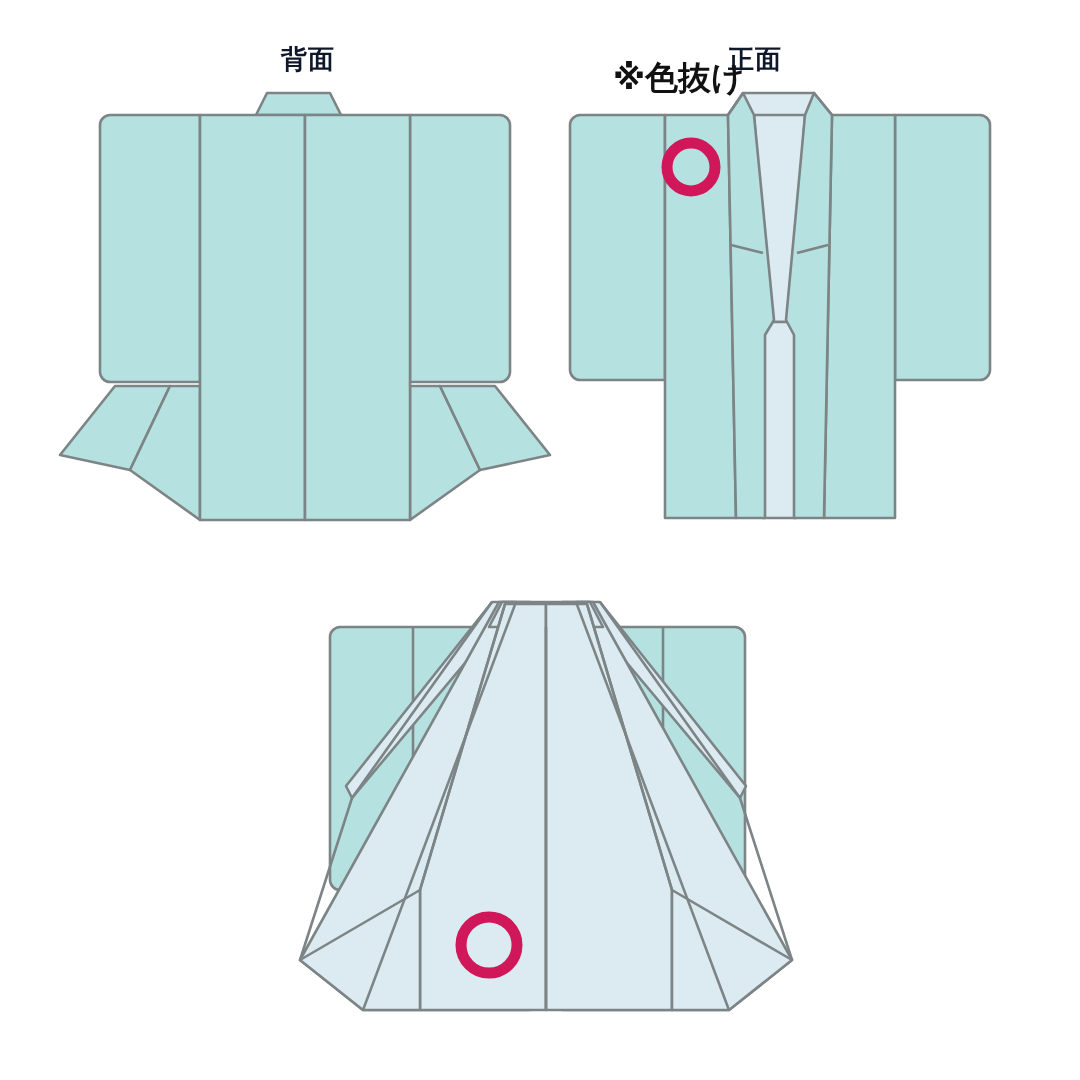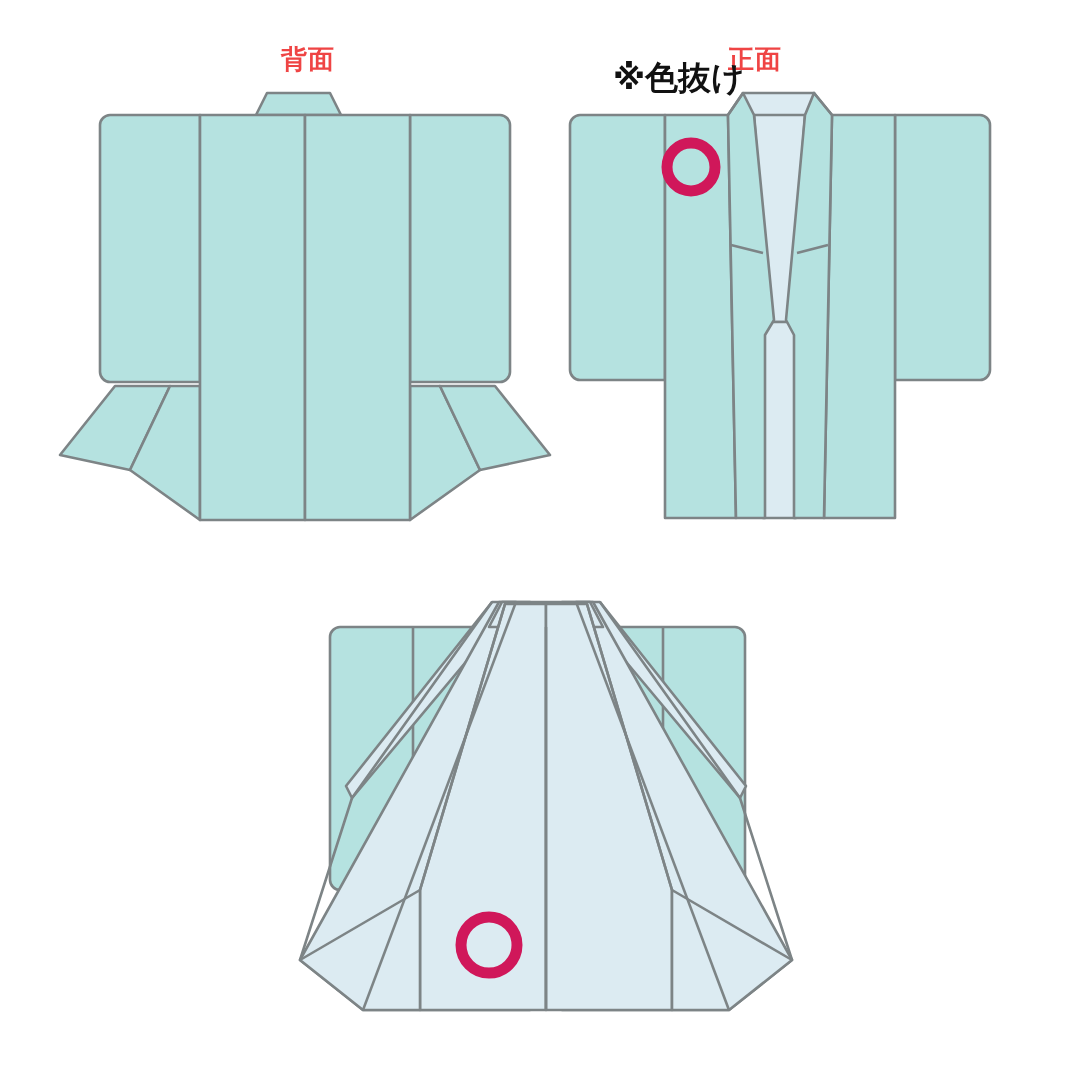--- a/index.html
+++ b/index.html
@@ -17,21 +17,21 @@
   #canvas {
     position: relative;
     width: 1080px;
     height: 1080px;
   }
   .panel {
     position: absolute;
   }
   .view-title {
     position: absolute;
-    color: #ef4444;
+    color: #0f172a;
     font-size: 26px;
     font-weight: 700;
     letter-spacing: 1px;
     white-space: nowrap;
     text-align: center;
     user-select: none;
   }
   .defect-label {
     position: absolute;
     color: #111111;

